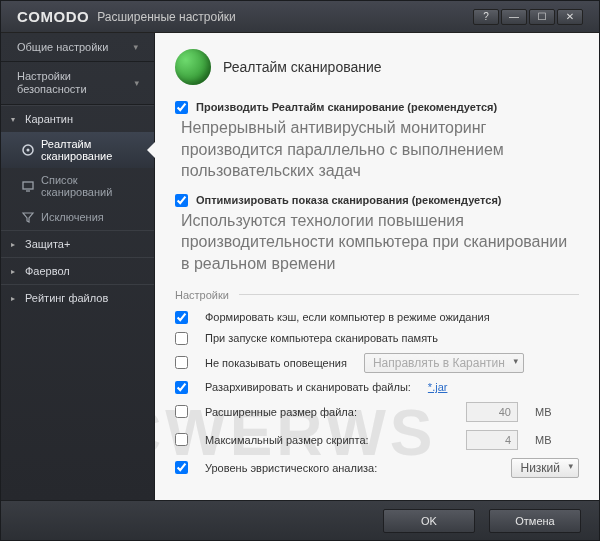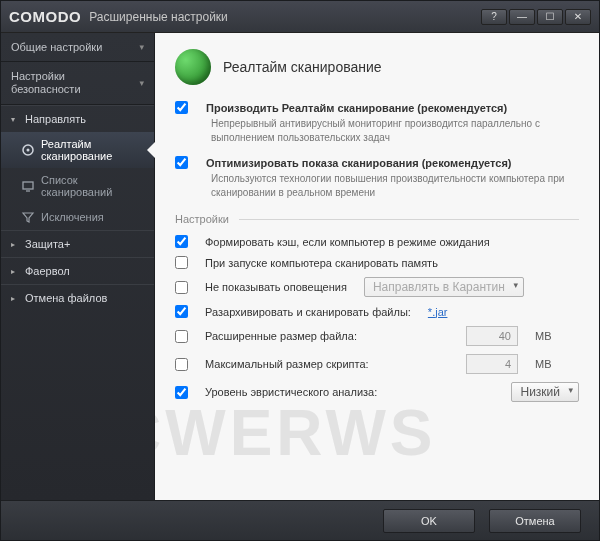--- a/index.html
+++ b/index.html
@@ -5,41 +5,41 @@
   * { box-sizing: border-box; margin: 0; padding: 0; }
   body { font-family: Tahoma, Arial, sans-serif; font-size: 11px; background: #fff; }
   .window {
     width: 600px; height: 541px;
     background: linear-gradient(to bottom, #3a3d42 0%, #2a2d32 100%);
     border: 1px solid #1a1c1f;
     display: flex; flex-direction: column;
     color: #d0d0d0;
   }
   .titlebar {
-    height: 32px; display: flex; align-items: center; padding: 0 8px;
+    height: 32px; display: flex; align-items: center; padding: 0 16px;
     background: linear-gradient(to bottom, #444750, #33363c);
     border-bottom: 1px solid #222;
   }
   .logo { font-weight: bold; font-size: 15px; letter-spacing: 0.5px; color: #e8e8e8; margin-right: 8px; font-family: Arial, sans-serif;}
   .wintitle { font-size: 12px; color: #c8c8c8; }
   .tbtns { margin-left: auto; display: flex; gap: 2px; }
   .tbtn {
     width: 26px; height: 16px; background: linear-gradient(#5a5d64,#3b3e44);
     border: 1px solid #222; border-radius: 2px;
     display: flex; align-items: center; justify-content: center;
     color: #ddd; font-size: 10px; cursor: pointer;
   }
   .body { flex: 1; display: flex; overflow: hidden; }
   .sidebar {
     width: 154px; background: linear-gradient(to bottom,#2f3238,#26282d);
     border-right: 1px solid #1c1e21;
     display: flex; flex-direction: column;
   }
   .side-panel {
-    padding: 8px 10px; border-bottom: 1px solid #1c1e21;
+    padding: 8px 16px; border-bottom: 1px solid #1c1e21;
     display: flex; align-items: center; justify-content: space-between;
     cursor: pointer; font-size: 11px; color: #c0c3c8;
   }
   .side-panel .chev { color: #888; font-size: 9px; }
   .side-sec { }
   .side-sec-head {
     padding: 7px 10px; display: flex; align-items: center; gap: 6px;
     color: #d8dadf; cursor: pointer; font-size: 11px;
     border-top: 1px solid #3a3d43;
   }
@@ -70,24 +70,24 @@
   }
   .content-inner { flex:1; padding: 16px 20px 8px 20px; overflow:auto; color:#333; position:relative; z-index:1;}
   .page-head { display:flex; align-items:center; gap:12px; margin-bottom:16px; }
   .globe {
     width:36px; height:36px; border-radius:50%;
     background: radial-gradient(circle at 30% 30%, #6eda6e, #1a7a1a);
     box-shadow: inset -3px -3px 6px rgba(0,0,0,.3);
   }
   .page-title { font-size: 14px; color:#333; }
   .block { margin-bottom: 12px; }
-  .row { display:flex; align-items:center; gap:18px; margin-bottom:2px; }
+  .row { display:flex; align-items:flex-start; gap:8px; margin-bottom:2px; }
   .cb { width:13px; height:13px; cursor:pointer; }
   .bold { font-weight:bold; }
-  .desc { color:#777; font-size:10px; margin-left:36px; margin-top:3px; line-height:1.35;}
+  .desc { color:#777; font-size:16px; margin-left:6px; margin-top:3px; line-height:1.35;}
   .divider { display:flex; align-items:center; margin: 14px 0 10px; gap:10px; color:#888; font-size:11px;}
   .divider .line { flex:1; height:1px; background:#d5d5d5; }
   .opt-row { display:flex; align-items:center; gap:17px; margin-bottom:8px; }
   .link { color:#2a6cc9; text-decoration:underline; cursor:pointer; }
   .spacer { flex:1; }
   .numbox {
     width:52px; height:20px; border:1px solid #bfbfbf; background:#f0f0f0;
     color:#888; text-align:right; padding:2px 6px; font-size:11px;
   }
   .unit { color:#555; width:44px; }
@@ -133,21 +133,21 @@
         <span class="chev">▾</span>
       </div>
       <div class="side-panel" style="line-height:1.2;gap:48px;">
         <span>Настройки безопасности</span>
         <span class="chev">▾</span>
       </div>
 
       <div class="side-sec">
         <div class="side-sec-head">
           <span class="tri">▾</span>
-          <span>Направлять</span>
+          <span>Карантин</span>
         </div>
         <div class="sub-items">
           <div class="sub-item active">
             <span class="sub-icon">
               <svg width="14" height="14" viewBox="0 0 14 14">
                   <circle cx="7" cy="7" r="5" fill="none" stroke="#cfd4dc" stroke-width="1.5"></circle>
                   <circle cx="7" cy="7" r="1.5" fill="#cfd4dc"></circle>
                 </svg>
             </span>
             <span>Реалтайм сканирование</span>
@@ -175,21 +175,21 @@
       <div class="side-sec-head">
         <span class="tri">▸</span>
         <span>Защита+</span>
       </div>
       <div class="side-sec-head">
         <span class="tri">▸</span>
         <span>Фаервол</span>
       </div>
       <div class="side-sec-head">
         <span class="tri">▸</span>
-        <span>Отмена файлов</span>
+        <span>Рейтинг файлов</span>
       </div>
     </div>
 
     <div class="content">
       <div class="watermark">CWERWS</div>
       <div class="content-inner">
 
         <div class="page-head">
           <div class="globe"></div>
           <div class="page-title">Реалтайм сканирование</div>

